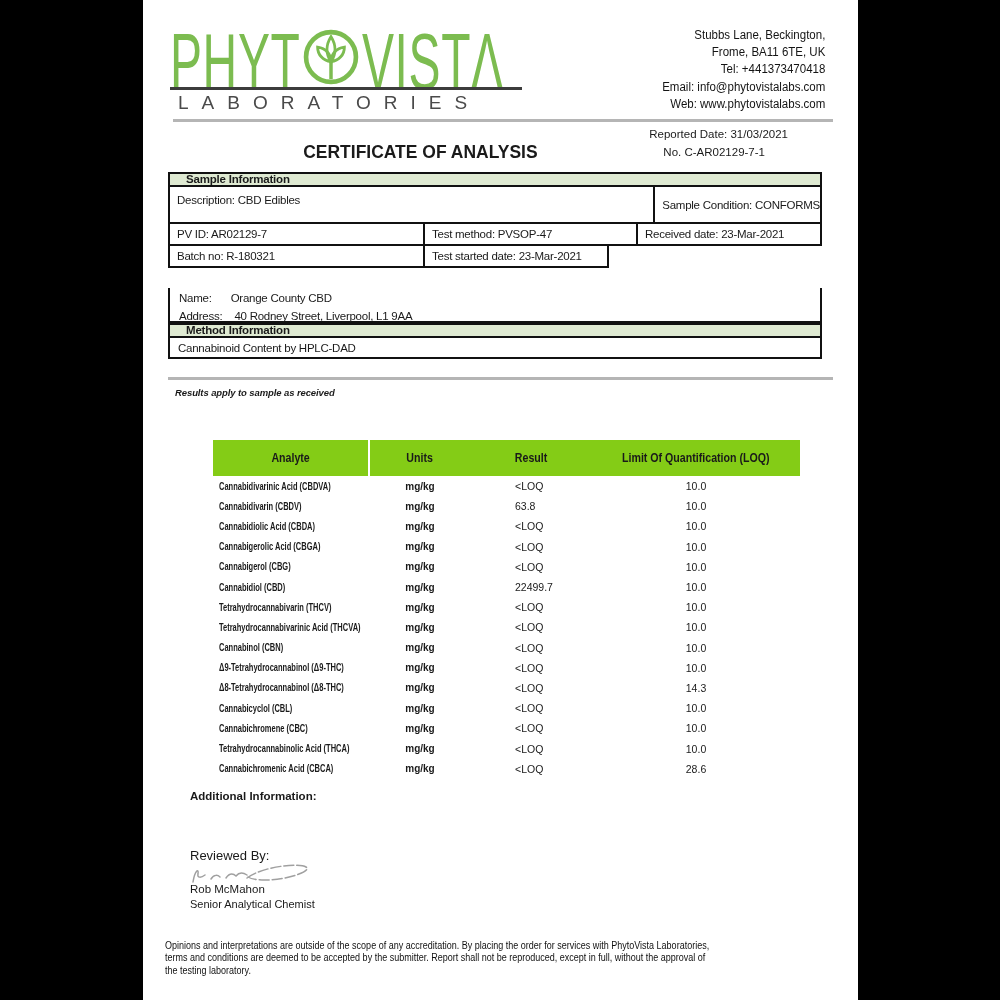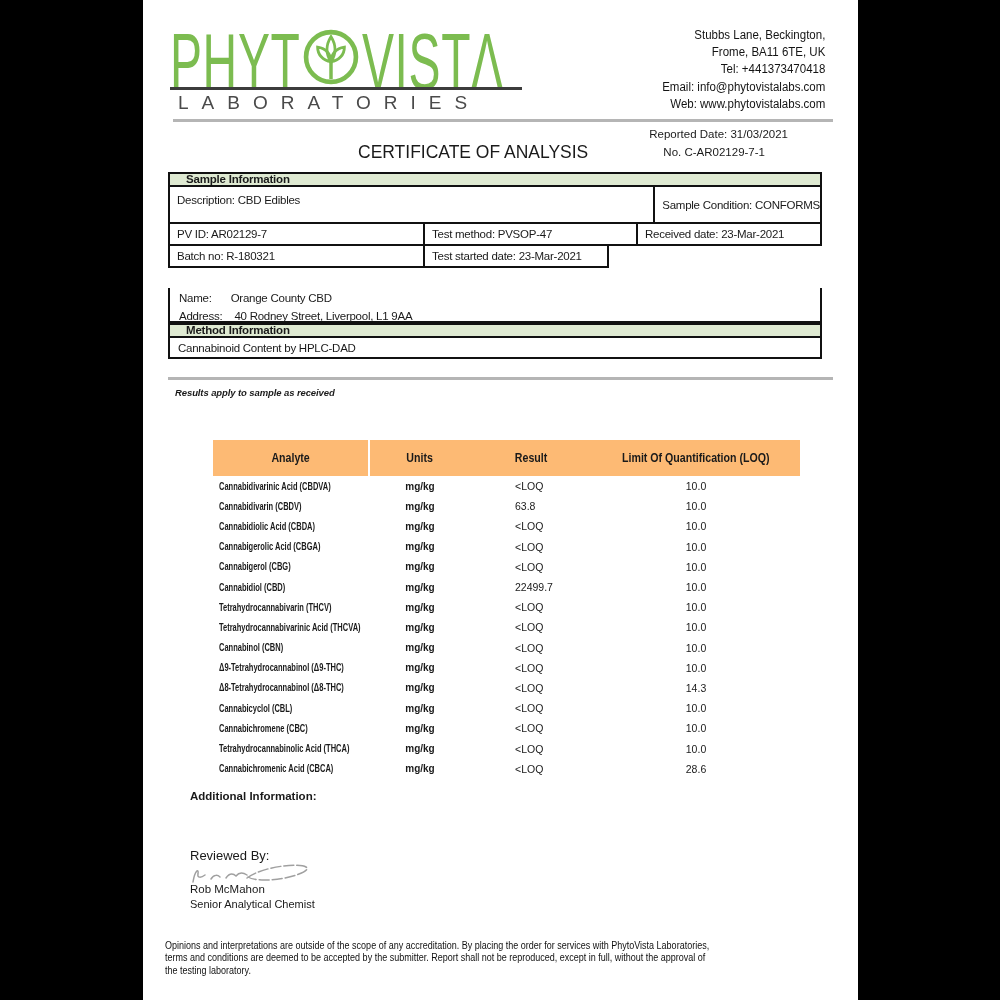--- a/index.html
+++ b/index.html
@@ -34,22 +34,22 @@
   }
 
   
   .contact { position:absolute; right:33px; top:27px; text-align:right; font-size:12.5px; line-height:17.2px; color:#141414; }
   .contact div { transform:scaleX(0.92); transform-origin:right center; white-space:nowrap; }
 
   .divider1 { position:absolute; left:30px; top:119px; width:660px; height:3px; background:#b5b5b5; }
   .reported-date { position:absolute; right:70px; top:128px; font-size:11.5px; }
   .report-no { position:absolute; right:93px; top:146px; font-size:11.5px; }
   .coa-title {
-    position:absolute; left:150px; top:141px; width:360px; text-align:center;
-    font-size:19px; font-weight:400; letter-spacing:0px; white-space:nowrap;
+    position:absolute; left:150px; top:141px; width:360px; 
+    font-size:19px; font-weight:700; letter-spacing:0px; white-space:nowrap;
   }
   .coa-title span { display:inline-block; transform:scaleX(0.92); transform-origin:center; }
 
   
   .info-bar {
     position:absolute; left:25px; width:654px; height:15px;
     background:#dfead2; border:2px solid #111;
     font-size:11.5px; font-weight:700; padding-left:16px; line-height:10px;
     letter-spacing:-0.2px;
   }
@@ -77,21 +77,21 @@
 
   .meth-cell { position:absolute; left:25px; top:338px; width:654px; height:21px; border-left:2px solid #111; border-right:2px solid #111; border-bottom:2px solid #111; display:flex; align-items:center; padding-left:8px; }
 
   .divider2 { position:absolute; left:25px; top:377px; width:665px; height:3px; background:#b5b5b5; }
   .results-note { position:absolute; left:32px; top:387px; font-size:9.5px; font-weight:700; font-style:italic; letter-spacing:-0.1px; }
 
   
   .r-grid { display:grid; grid-template-columns:157px 100px 122px 208px; }
   .r-head {
     position:absolute; left:70px; top:440px; width:587px; height:36px;
-    background:#fdba74; align-items:center;
+    background:#84cc16; align-items:center;
     font-size:12.5px; font-weight:700; text-align:center;
   }
   .r-head .hc { white-space:nowrap; }
   .r-head .hc span { display:inline-block; transform:scaleX(0.85); transform-origin:center; }
   .r-head .hc:first-child { border-right:2px solid #fff; height:36px; line-height:36px; }
 
   .r-body { position:absolute; left:70px; top:476px; width:587px; }
   .r-row { height:20.2px; align-items:center; font-size:10.5px; }
   .r-cell { white-space:nowrap; }
   .r-analyte { text-align:left; padding-left:6px; font-weight:700; font-size:10px; }

